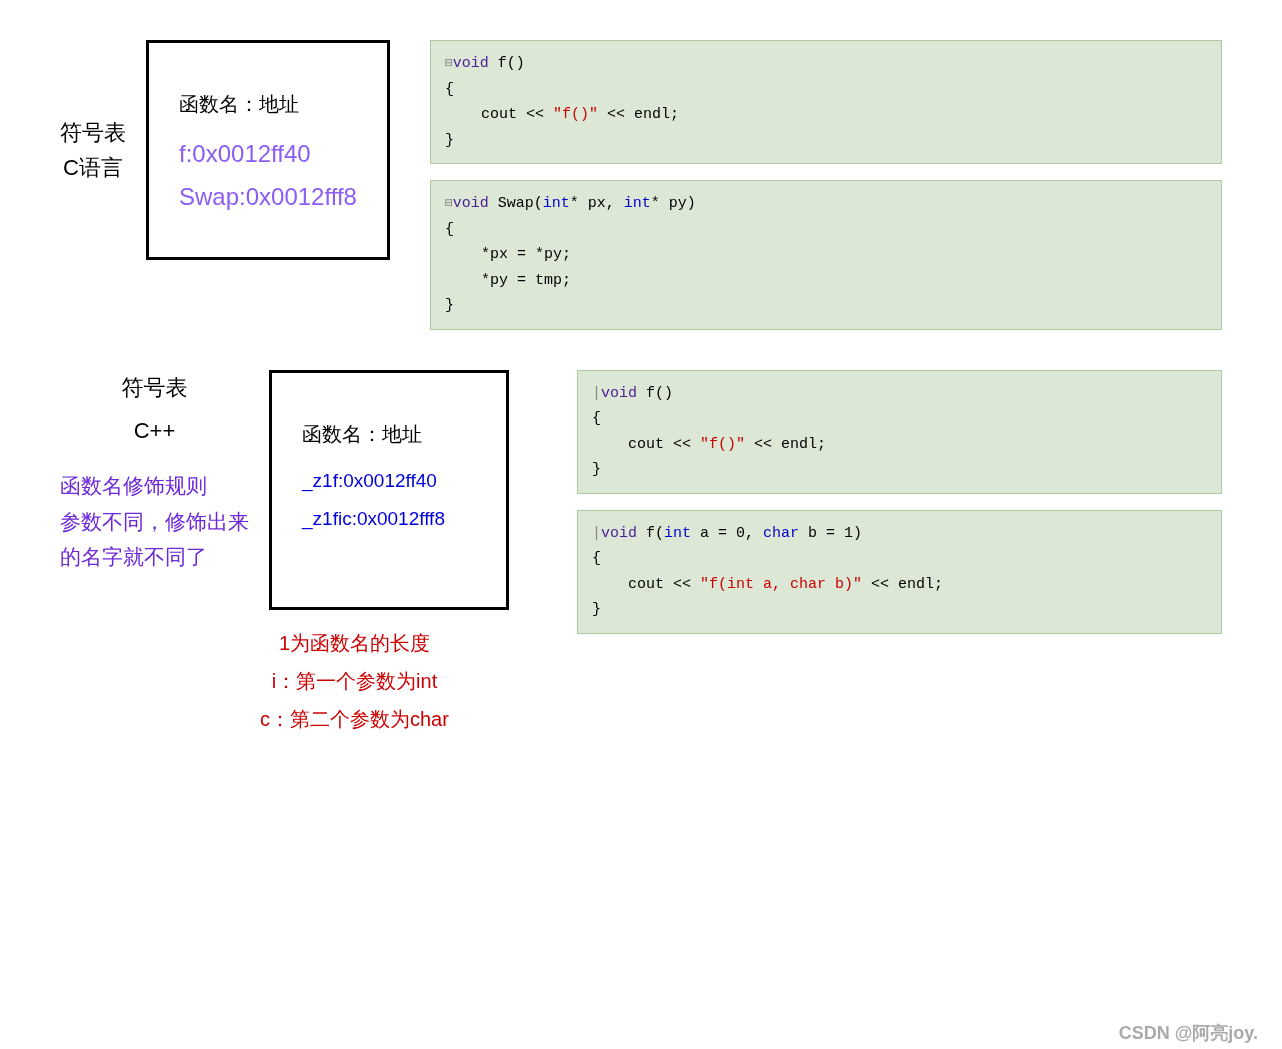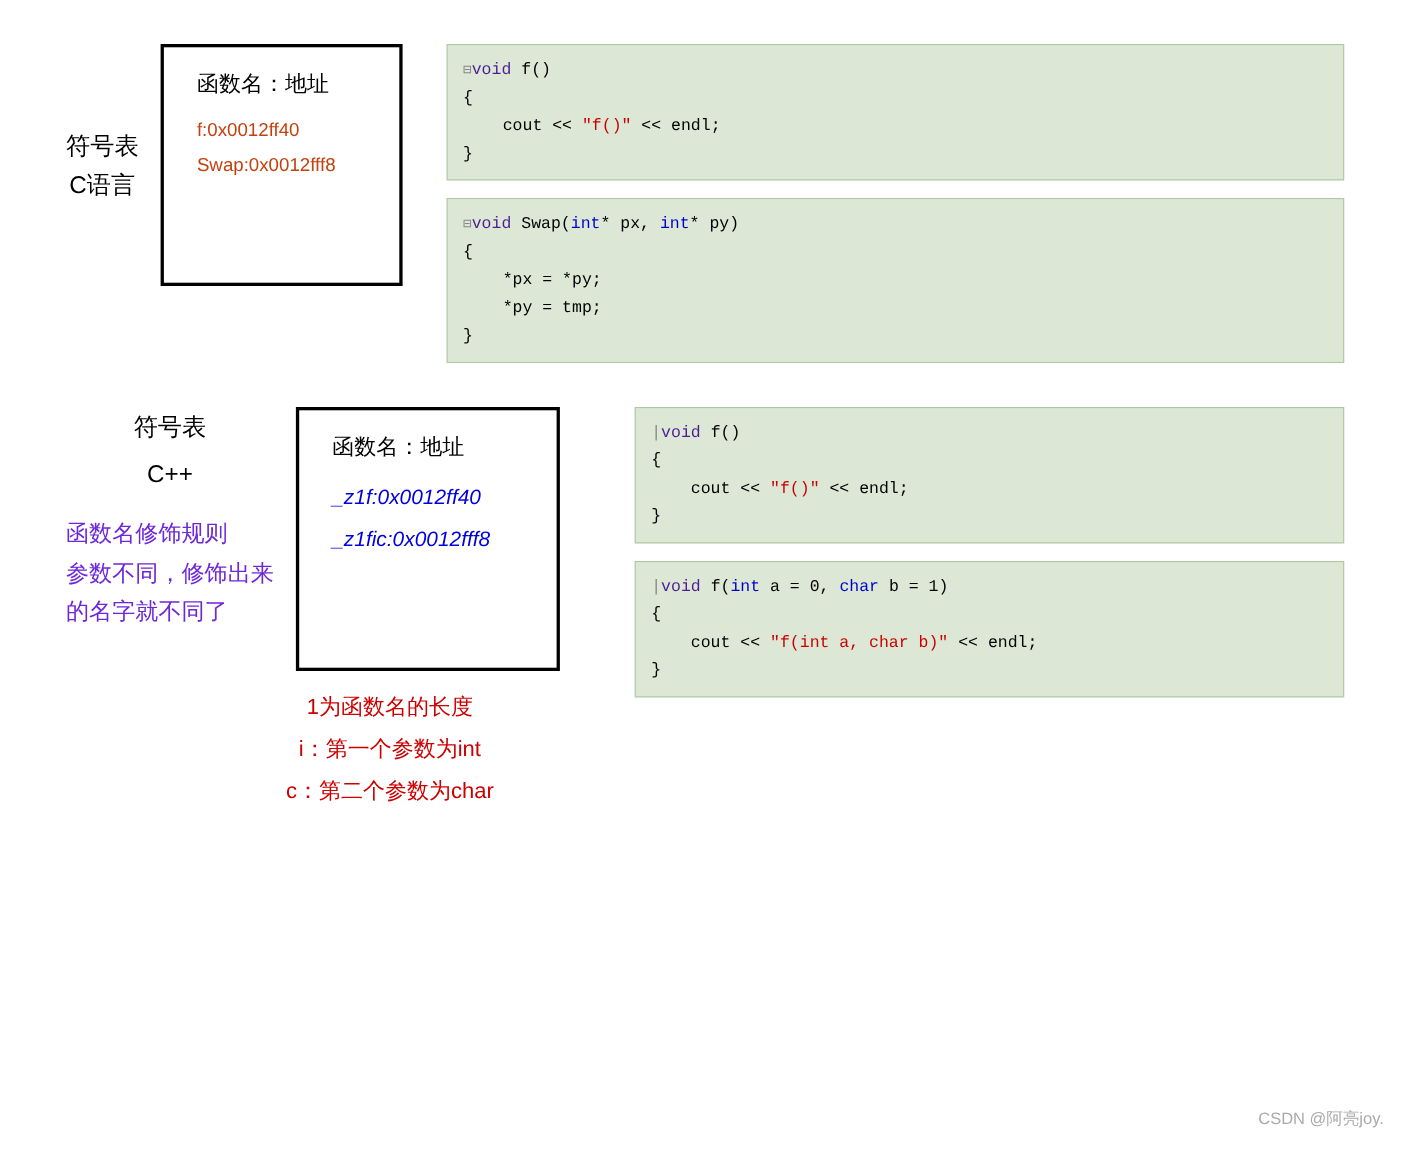--- a/index.html
+++ b/index.html
@@ -56,25 +56,26 @@
       border: 3px solid #000;
       padding: 20px 30px;
       min-width: 220px;
       min-height: 220px;
     }
 
     .symbol-box-title {
       font-size: 20px;
       color: #000;
       margin-bottom: 14px;
+      margin-top: 28px;
     }
 
     .symbol-box-entry {
-      font-size: 17px;
-      color: #c2410c;
+      font-size: 24px;
+      color: #8b5cf6;
       line-height: 1.8;
     }
 
     
     .code-panels {
       display: flex;
       flex-direction: column;
       gap: 16px;
       flex: 1;
     }
@@ -134,38 +135,38 @@
 
     .legend-text {
       font-size: 20px;
       color: #cc0000;
       text-align: right;
       line-height: 1.9;
     }
 
     .watermark {
       position: absolute;
-      bottom: 22px;
+      bottom: 4px;
       right: 24px;
-      font-size: 15px;
+      font-size: 18px;
       color: #aaa;
+      font-weight: bold;
     }
 
     .cpp-symbol-box {
       border: 3px solid #000;
       padding: 20px 30px;
       min-width: 240px;
       min-height: 240px;
     }
 
     .cpp-entry-blue {
       font-size: 19px;
       color: #0000dd;
       line-height: 2.0;
-      font-style: italic;
     }
 
     .bottom-codes {
       display: flex;
       flex-direction: column;
       gap: 16px;
       flex: 1;
       margin-top: 0;
       padding-left: 28px;
     }

